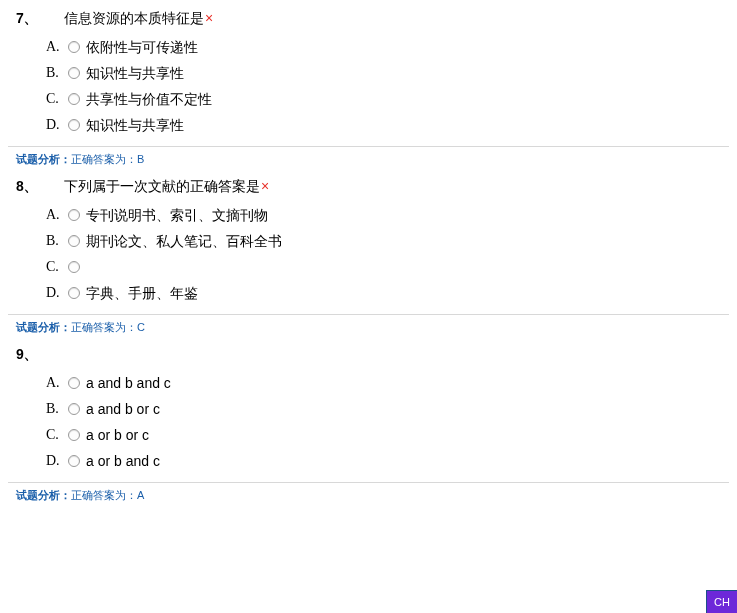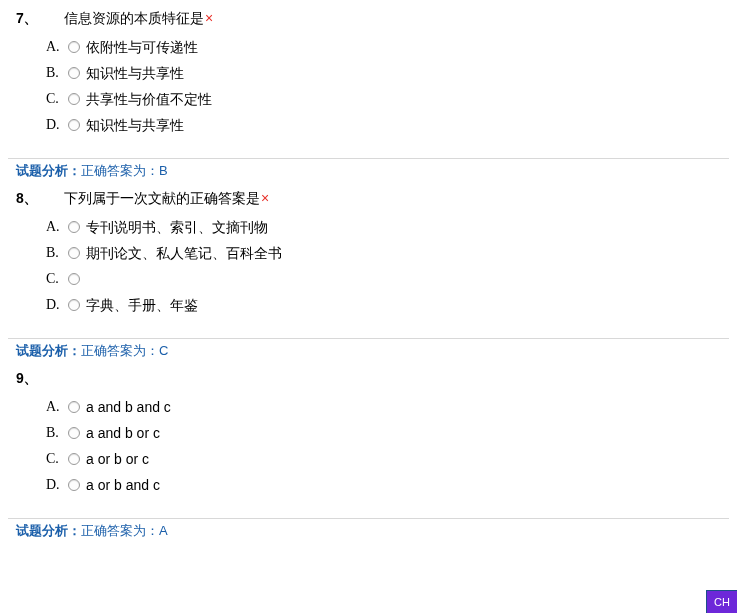--- a/index.html
+++ b/index.html
@@ -79,24 +79,24 @@
     box-shadow: inset 0 1px 1px rgba(0,0,0,0.12);
     margin-right: 6px;
     box-sizing: border-box;
   }
   .opt-text {
     font-size: 14px;
     color: #000;
     line-height: 16px;
   }
   .analysis {
-    margin-top: 20px;
+    margin-top: 8px;
     padding: 4px 0 5px 8px;
     border-top: 1px solid #d8d8d8;
-    font-size: 13px;
+    font-size: 11px;
     color: #1b5faa;
     line-height: 16px;
   }
   .analysis .label {
     font-weight: bold;
     color: #1b5faa;
   }
   .analysis .ans {
     color: #1b5faa;
   }

